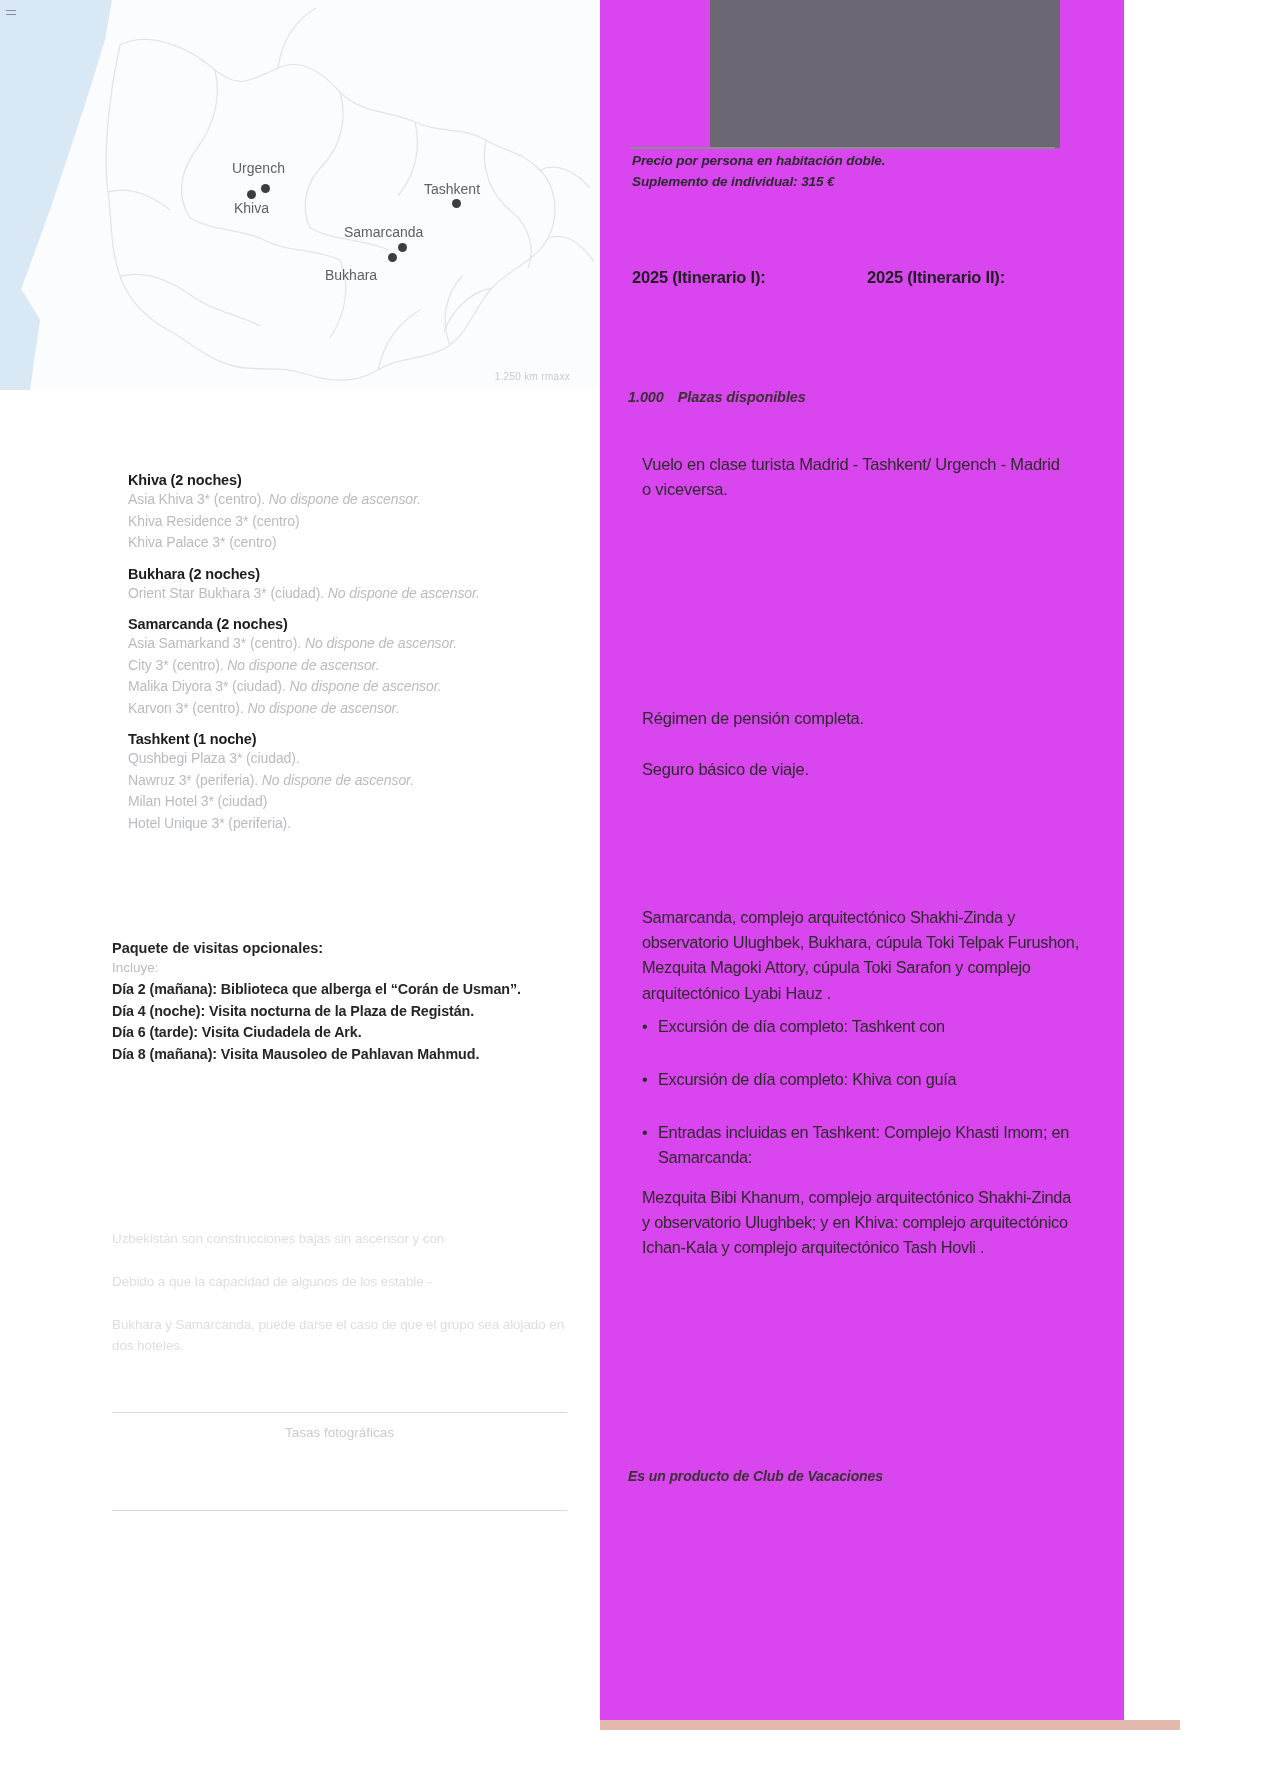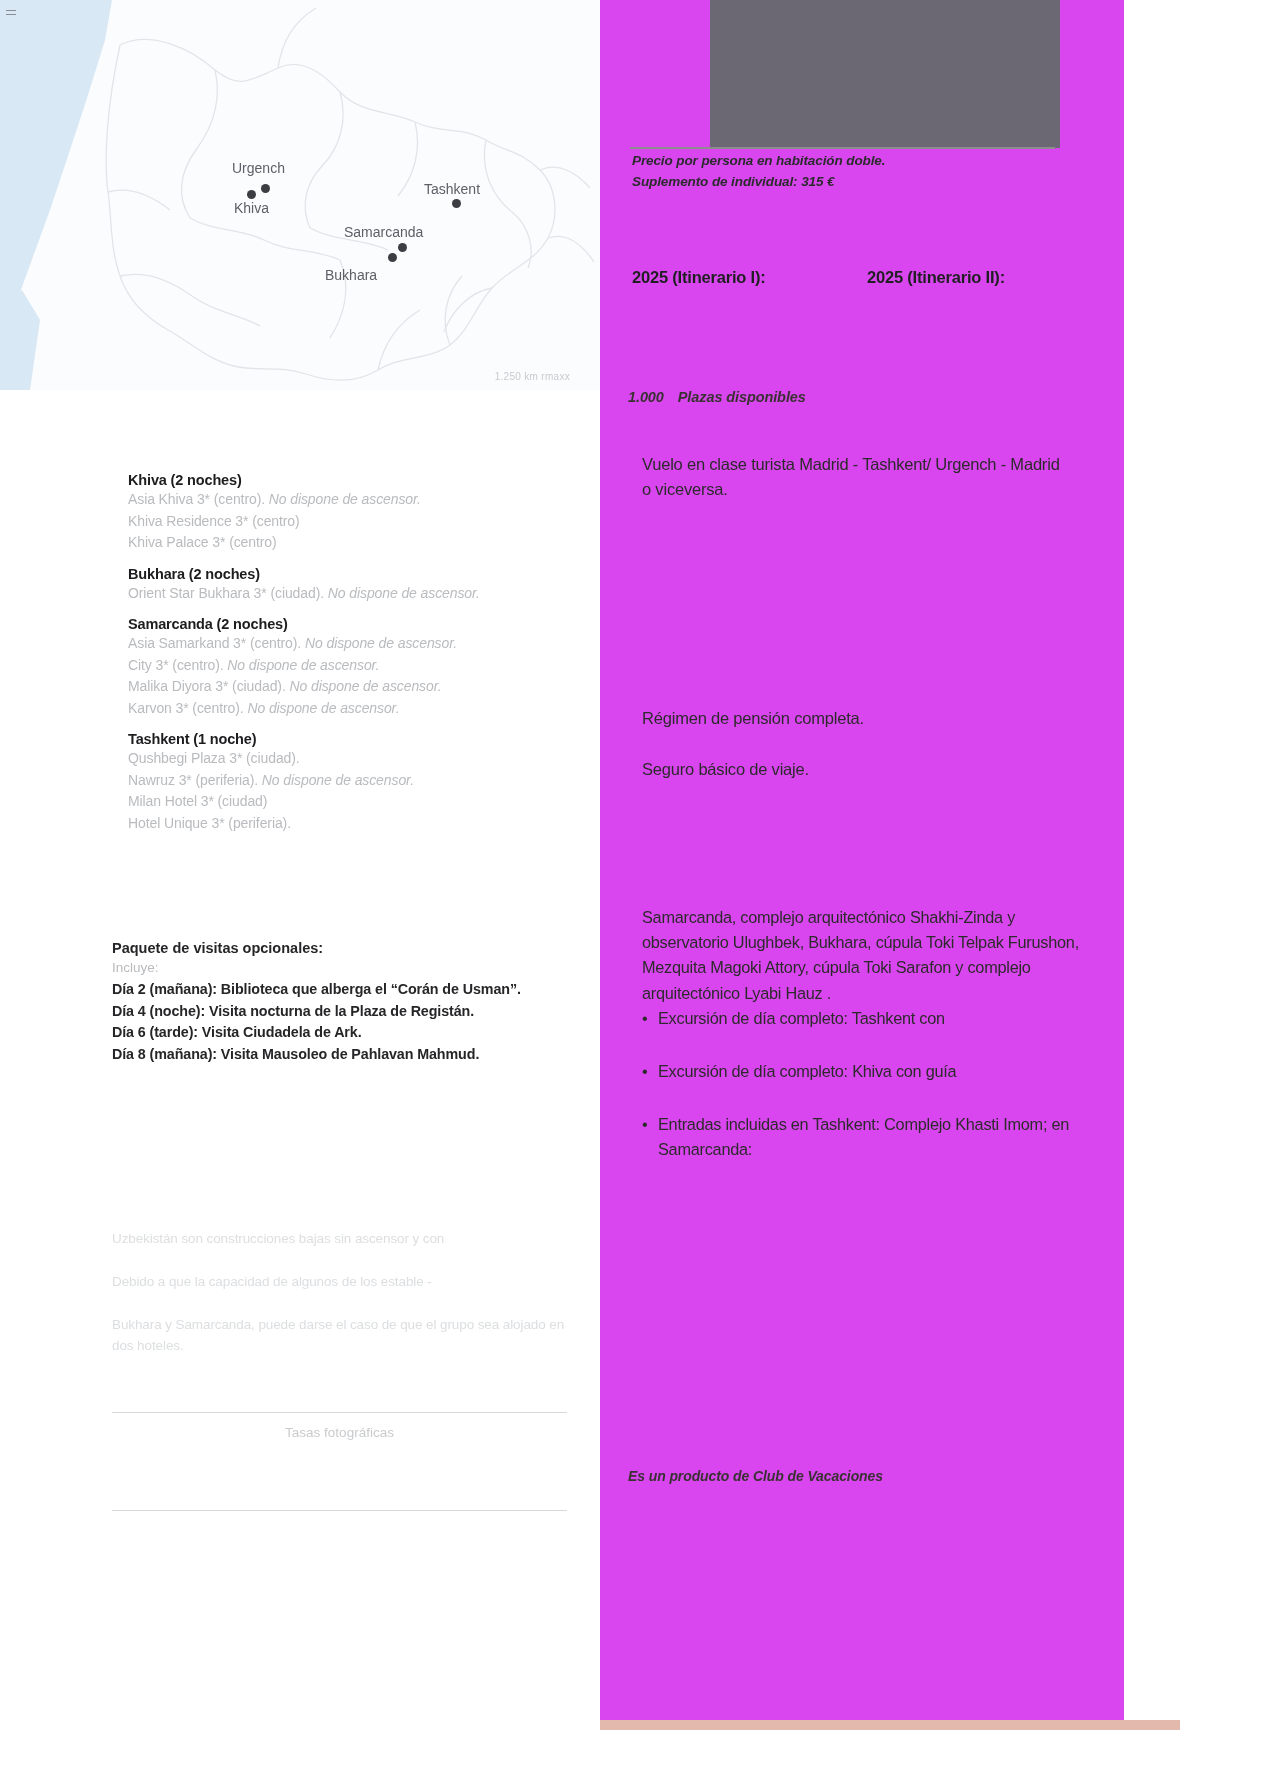--- a/index.html
+++ b/index.html
@@ -226,20 +226,21 @@
     width: 440px;
     font-size: 16.3px;
     color: #2d2a2c;
     line-height: 25.2px;
     letter-spacing: -0.25px;
   }
   .ex-para { margin-bottom: 0; }
   .ex-bullet {
     position: relative;
     padding-left: 16px;
+    margin-top: 8px;
   }
   .ex-bullet:before {
     content: "\2022";
     position: absolute;
     left: 0; top: 0;
   }
   .ex-gap { margin-top: 28px; }
   .ex-tail { margin-top: 14px; }
 
   .producto {
@@ -385,20 +386,21 @@
 
     <div class="incl-block incl-flight">Vuelo en clase turista Madrid - Tashkent/ Urgench - Madrid o viceversa.</div>
     <div class="incl-block incl-pension">Régimen de pensión completa.</div>
     <div class="incl-block incl-seguro">Seguro básico de viaje.</div>
 
     <div class="excursions">
       <div class="ex-para">Samarcanda, complejo arquitectónico Shakhi-Zinda y observatorio Ulughbek, Bukhara, cúpula Toki Telpak Furushon, Mezquita Magoki Attory, cúpula Toki Sarafon y complejo arquitectónico Lyabi Hauz .</div>
       <div class="ex-bullet">Excursión de día completo: Tashkent con</div>
       <div class="ex-bullet ex-gap">Excursión de día completo: Khiva con guía</div>
       <div class="ex-bullet ex-gap">Entradas incluidas en Tashkent: Complejo Khasti Imom; en Samarcanda:</div>
+      <div class="ex-para ex-tail">Mezquita Bibi Khanum, complejo arquitectónico Shakhi-Zinda y observatorio Ulughbek; y en Khiva: complejo arquitectónico Ichan-Kala y complejo arquitectónico Tash Hovli .</div>
     </div>
 
     <div class="producto">Es un producto de Club de Vacaciones</div>
   </div>
 
   <div class="footer-band">
     <div class="footer-pink-stub" style="top:0;"></div>
 
   </div>
 

